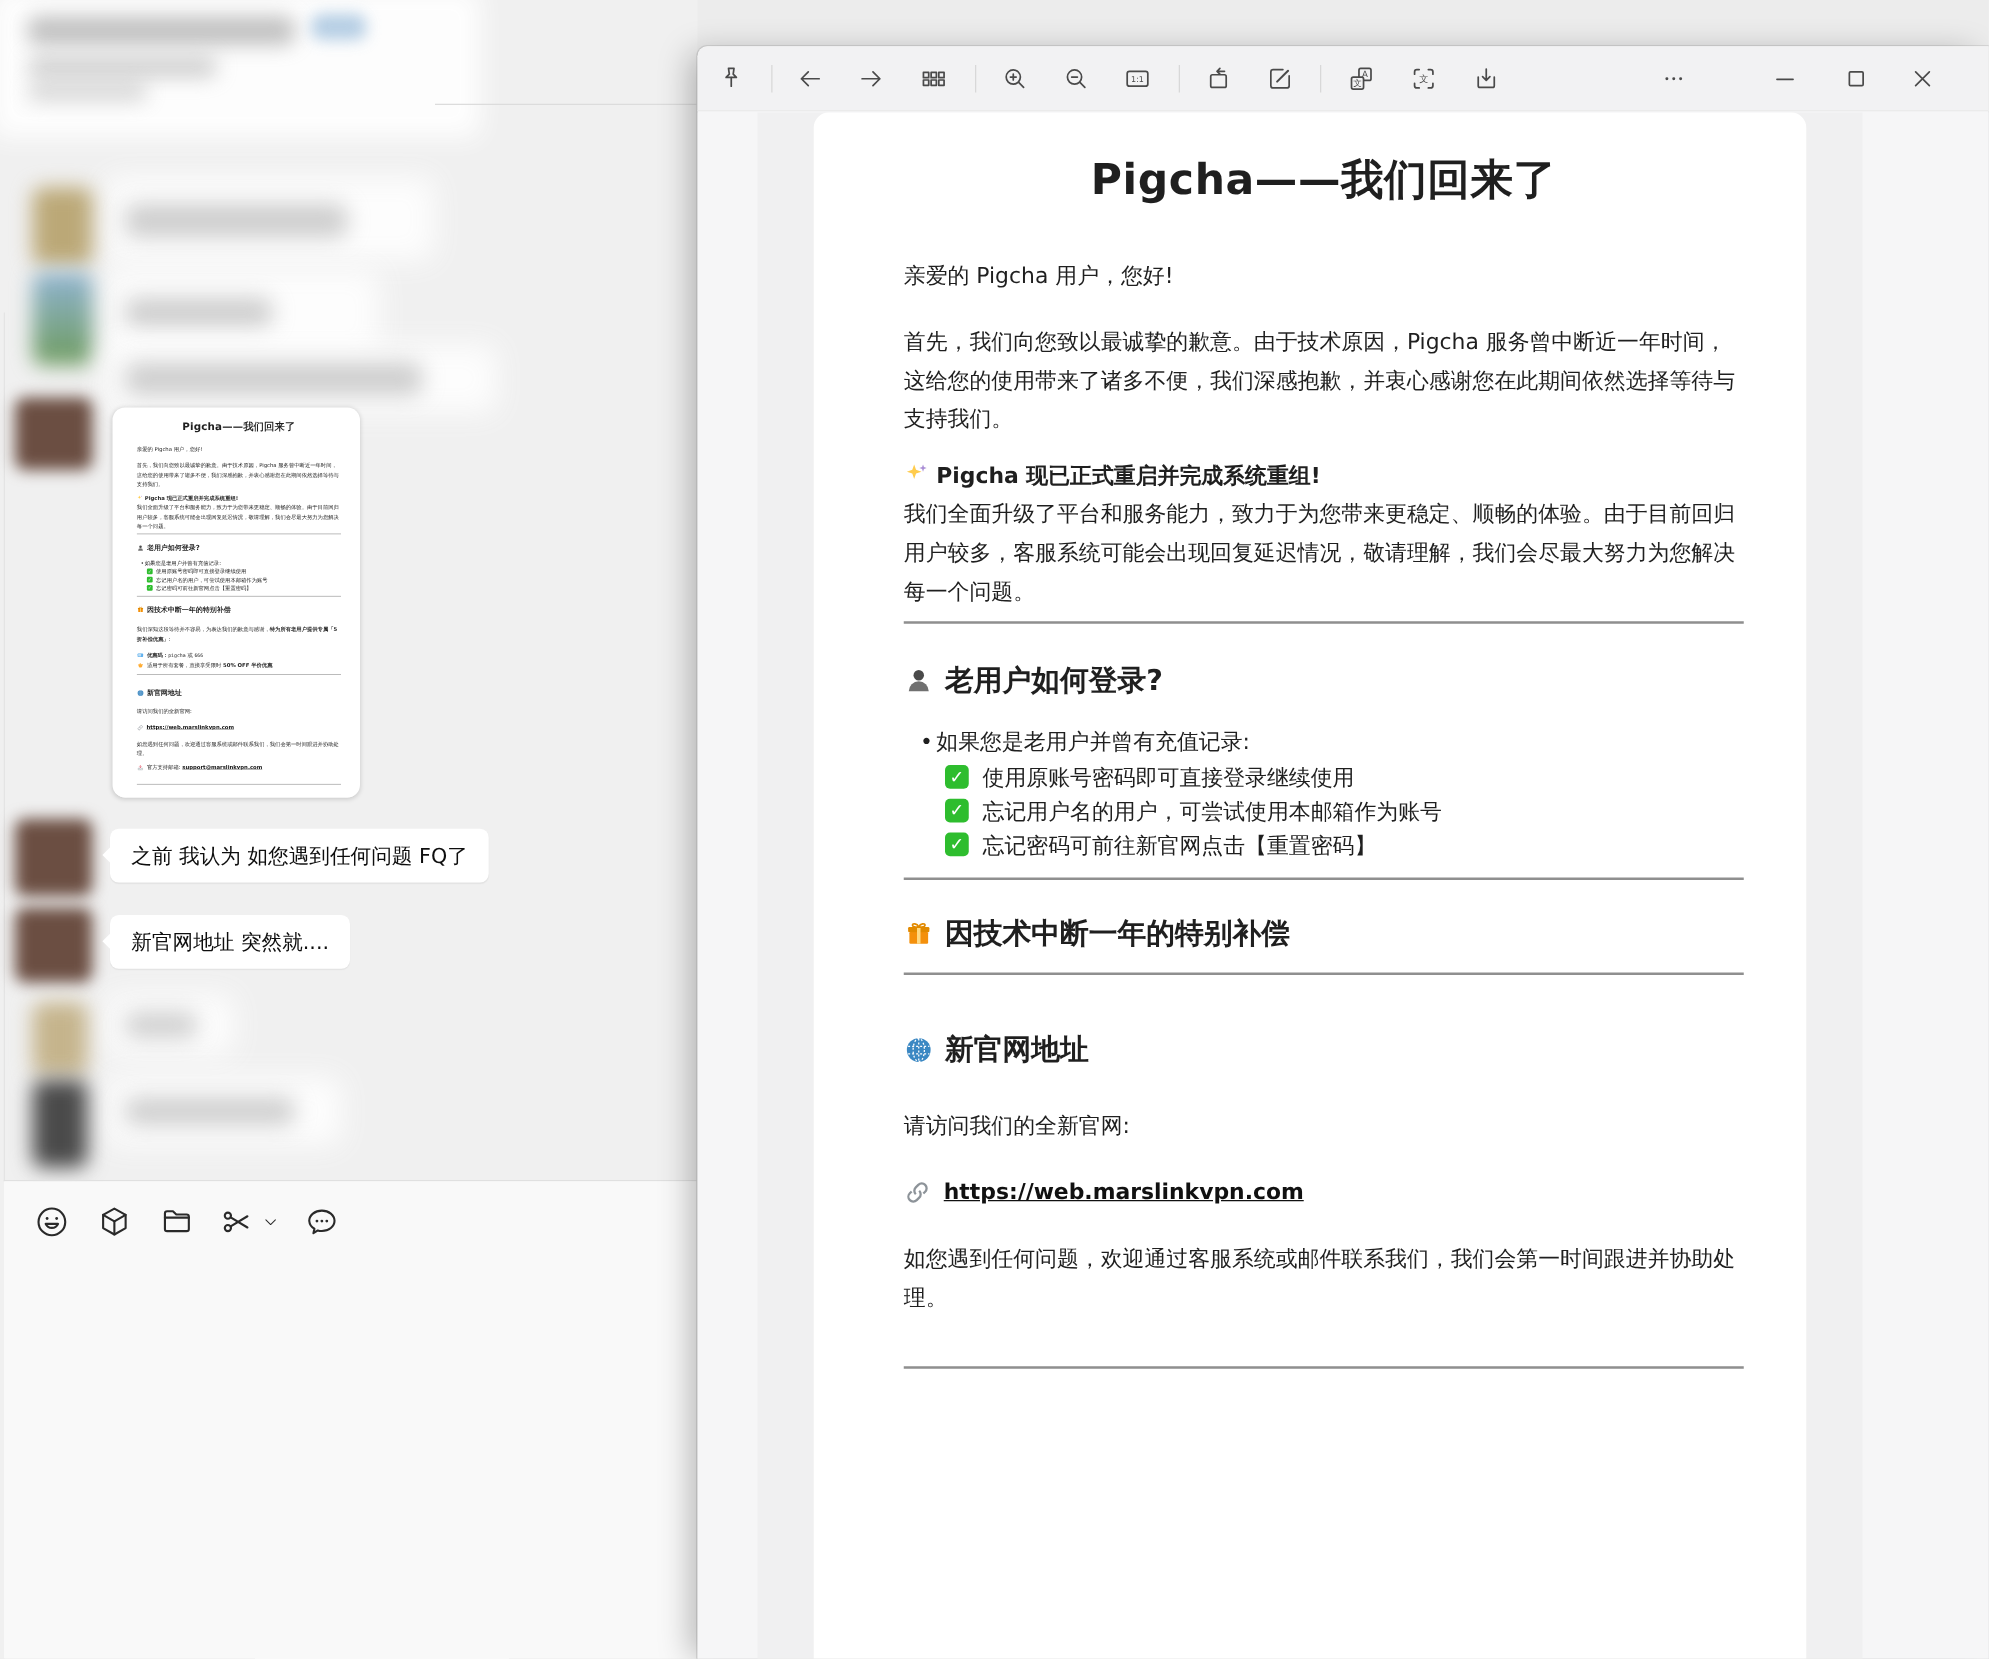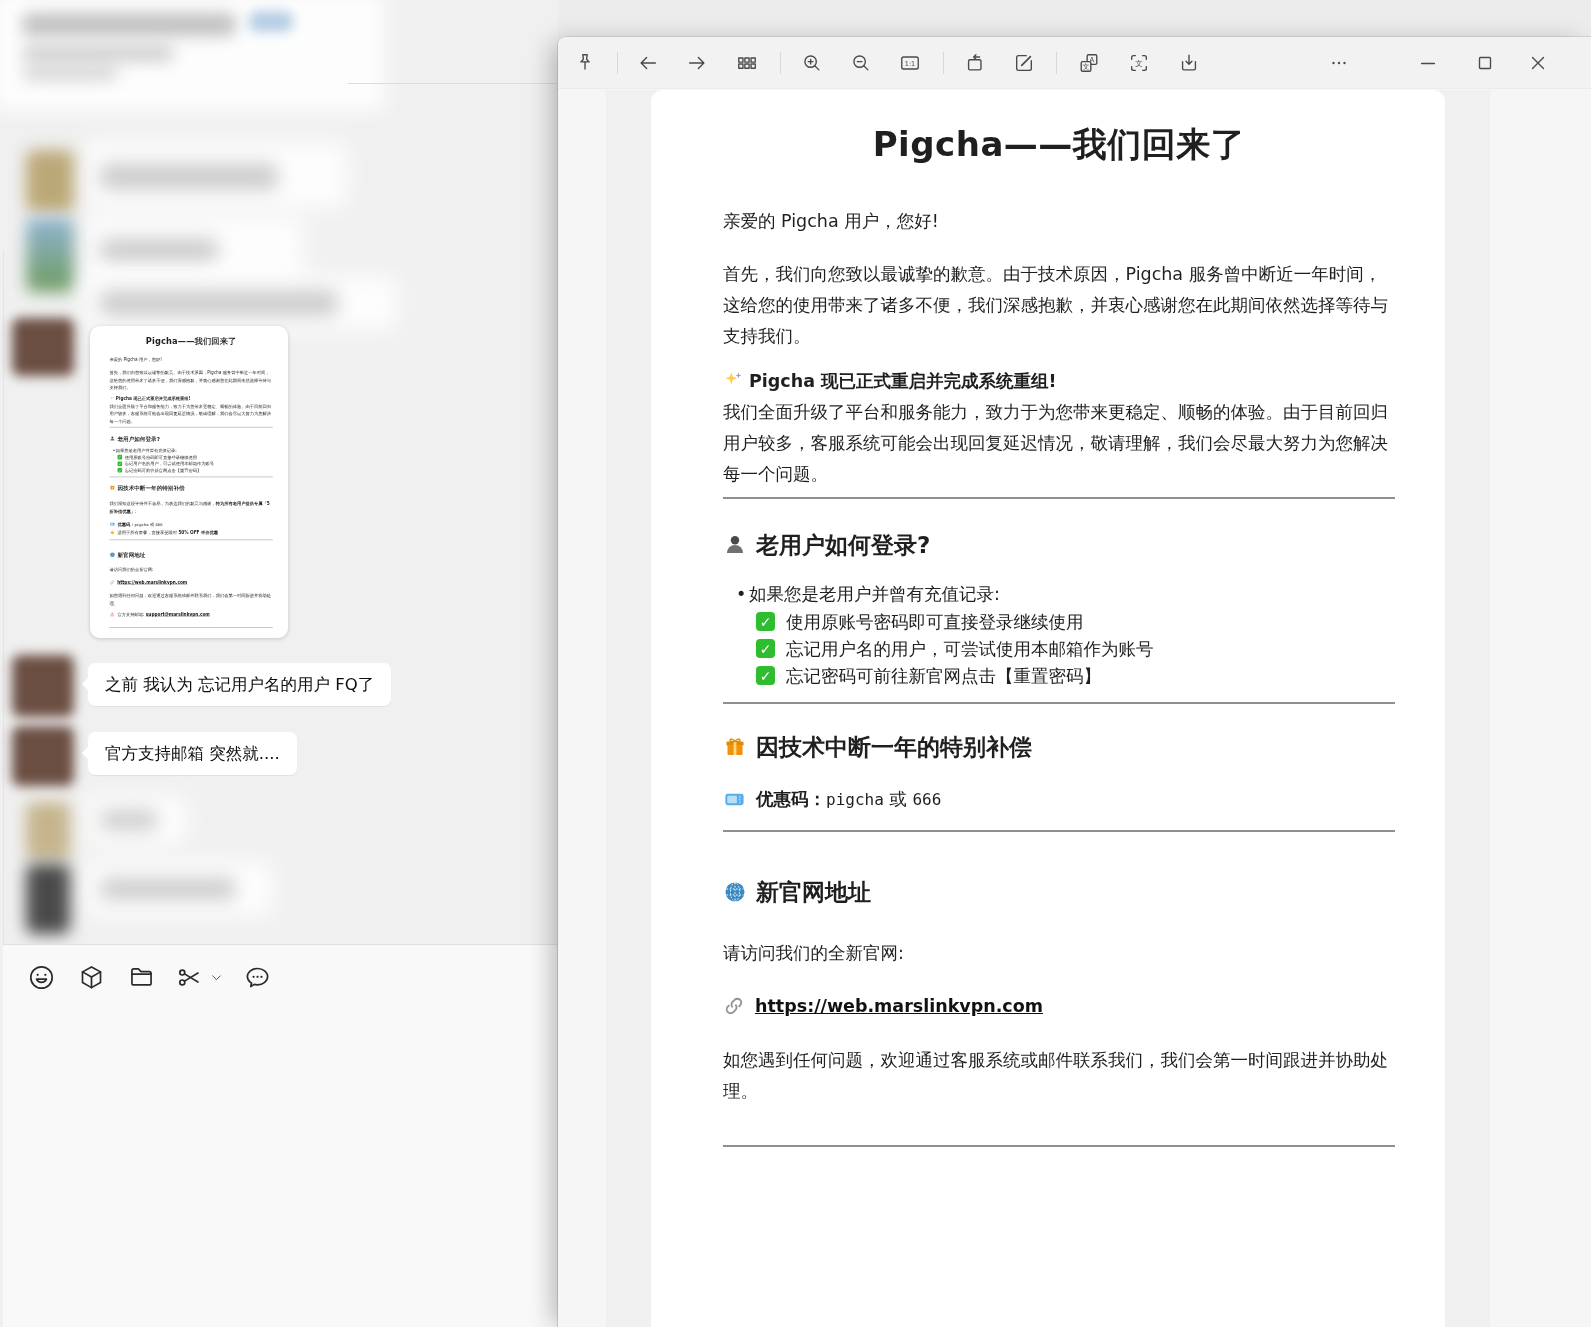--- a/index.html
+++ b/index.html
@@ -226,24 +226,24 @@
         </span>
         <span><span>官方支持邮箱: </span><a class="doc-link">support@marslinkvpn.com</a></span>
       </div>
 
       <hr class="doc-hr hr4">
     </div>
       </div>
   </div>
 
   <div class="avatar" style="left:12px;top:655px;height:62px;"></div>
-  <div class="bubble" style="left:88px;top:663px;">之前 我认为 忘记用户名的用户 FQ了</div>
+  <div class="bubble" style="left:88px;top:663px;">之前 我认为 如您遇到任何问题 FQ了</div>
 
   <div class="avatar" style="left:12px;top:726px;"></div>
-  <div class="bubble" style="left:88px;top:732px;">官方支持邮箱 突然就....</div>
+  <div class="bubble" style="left:88px;top:732px;">新官网地址 突然就....</div>
 
   <div class="blur-blob wbub" style="left:85px;top:796px;width:102px;height:48px;"></div>
   <div class="avatar-blur" style="left:26px;top:802px;width:44px;height:58px;background:#c5b48c;"></div>
   <div class="blur-blob gtext" style="left:100px;top:810px;width:58px;height:20px;"></div>
 
   <div class="blur-blob wbub" style="left:85px;top:862px;width:188px;height:54px;"></div>
   <div class="avatar-blur" style="left:26px;top:864px;width:44px;height:70px;background:#4a4a4a;"></div>
   <div class="blur-blob gtext" style="left:100px;top:878px;width:136px;height:22px;"></div>
 
   <div class="chat-input-divider"></div>
@@ -501,30 +501,20 @@
               <rect x="4.5" y="10.5" width="15" height="9.5" rx="1" fill="#f4900c"></rect>
               <rect x="3.5" y="6.5" width="17" height="4.3" rx="1" fill="#e28a00"></rect>
               <rect x="10.6" y="6.5" width="2.8" height="13.5" fill="#ffd983"></rect>
               <path d="M12 6.5C10.5 3.5 7 3.5 7 5.2c0 1.3 2.5 1.6 5 1.3zm0 0c1.5-3 5-3 5-1.3 0 1.3-2.5 1.6-5 1.3z" fill="none" stroke="#e28a00" stroke-width="1.4"></path>
             </svg>
         </span>
           <span>因技术中断一年的特别补偿</span>
       </div>
 
 
-      <div class="icon-line code-line">
-        <span class="sec-icon">
-          <svg width="23" height="23" viewBox="0 0 24 24">
-              <rect x="2.5" y="6" width="19" height="12" rx="2.5" fill="#55acee"></rect>
-              <rect x="4.5" y="8" width="10" height="8" rx="1" fill="#bdddf4"></rect>
-              <path d="M17.5 8v8" stroke="#bdddf4" stroke-width="1.4" stroke-dasharray="1.8 1.4"></path>
-            </svg>
-        </span>
-        <span><span class="b">优惠码：</span><span class="code">pigcha</span><span> 或 </span><span class="code">666</span></span>
-      </div>
 
 
       <hr class="doc-hr hr3">
 
       <div class="doc-h2 h2-web">
         <span class="sec-icon">
           <svg width="24" height="24" viewBox="0 0 24 24">
               <circle cx="12" cy="12" r="9.5" fill="#3b88c3"></circle>
               <g stroke="#ffffff" stroke-width="1" fill="none" stroke-dasharray="1.6 1.6">
                 <path d="M3.5 9h17M3.5 15h17"></path>

